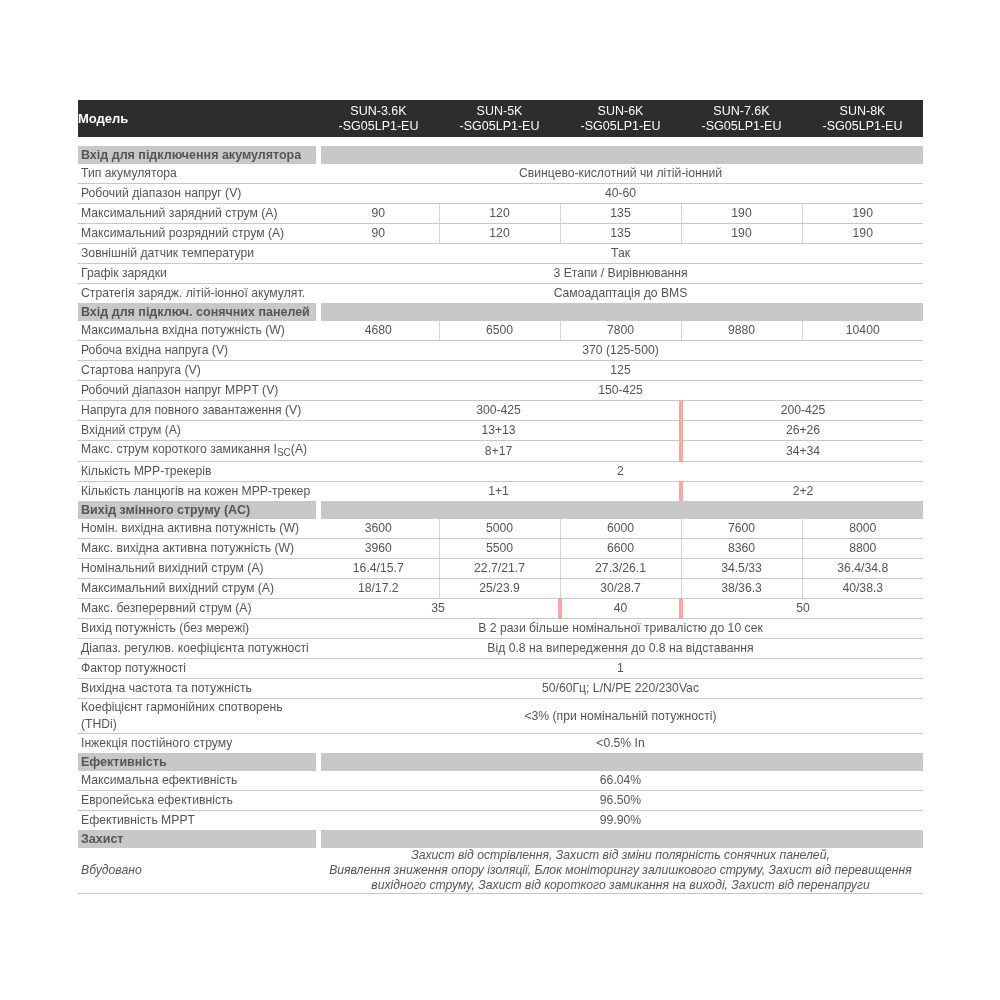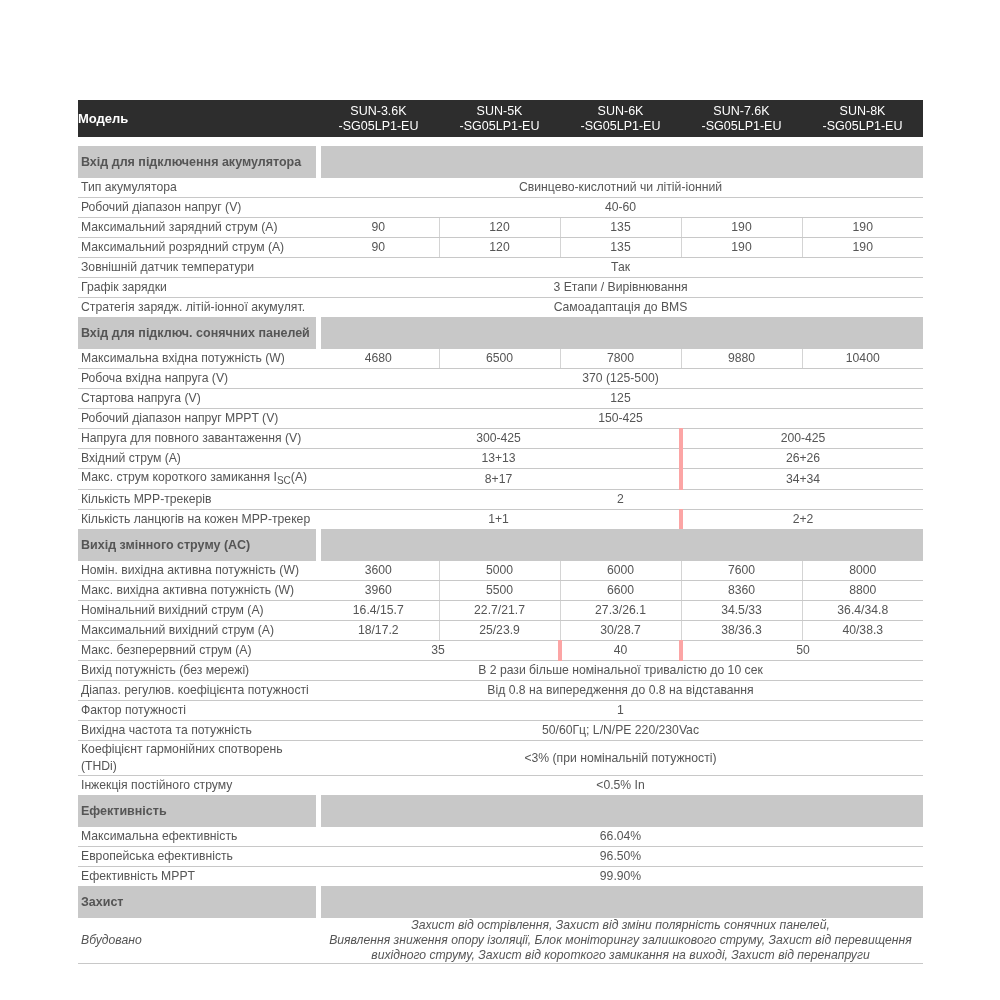--- a/index.html
+++ b/index.html
@@ -5,21 +5,21 @@
   html, body { margin: 0; padding: 0; background: #ffffff; }
   body { width: 1000px; height: 1000px; position: relative; font-family: "Liberation Sans", "DejaVu Sans", sans-serif; color: #555555; }
   .spec { position: absolute; left: 78px; top: 100px; width: 845px; }
   table { border-collapse: collapse; width: 845px; table-layout: fixed; }
   col.lbl { width: 240px; }
   col.c { width: 121px; }
   td, th { padding: 0; font-size: 12.2px; line-height: 17px; }
   tr.head th { background: #2d2d2d; color: #ffffff; font-weight: normal; height: 37px; text-align: center; font-size: 12.5px; line-height: 15px; }
   tr.head th.lbl { text-align: left; font-weight: bold; font-size: 13px; }
   tr.gap td { height: 9px; }
-  tr.sec td { height: 32px; }
+  tr.sec td { height: 18px; }
   tr.sec td.sl { background: #c8c8c8; color: #555; font-weight: bold; padding-left: 3px; font-size: 12.5px; border-right: 5px solid #fff; }
   tr.sec td.sr { background: #c8c8c8; }
   tr.row td { height: 19px; border-bottom: 1px solid #c8c8c8; text-align: center; }
   tr.row td.l { text-align: left; padding-left: 3px; }
   tr.row td.v + td.v { border-left: 1px solid #d4d4d4; }
   tr.row td.div { border-left: 4px solid #fca5a5; }
   tr.row.nb td { border-bottom: none; }
   tr.tall td { height: 42px; line-height: 15px; font-style: italic; }
   sub { font-size: 10px; }
 </style>

